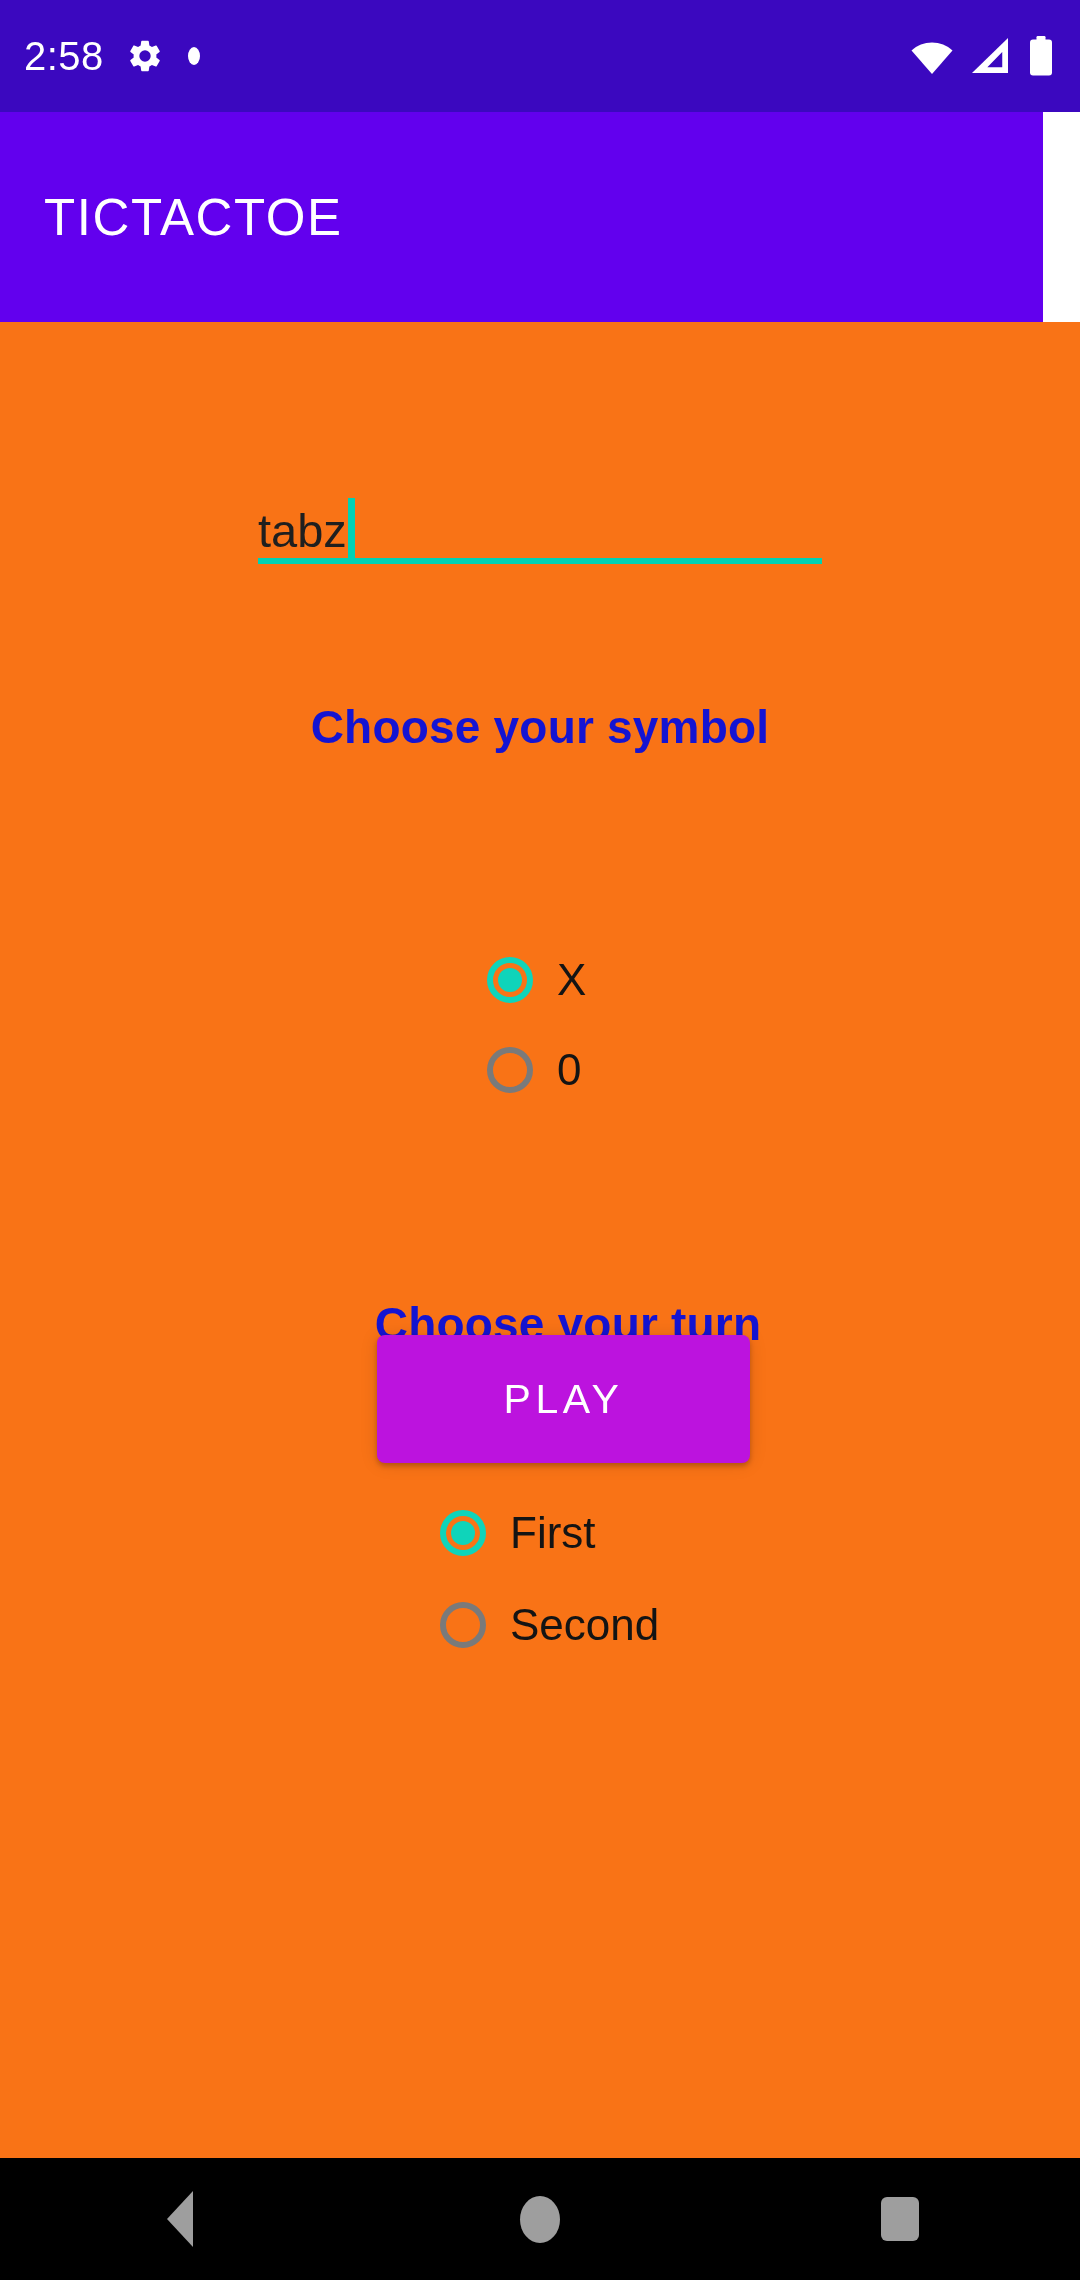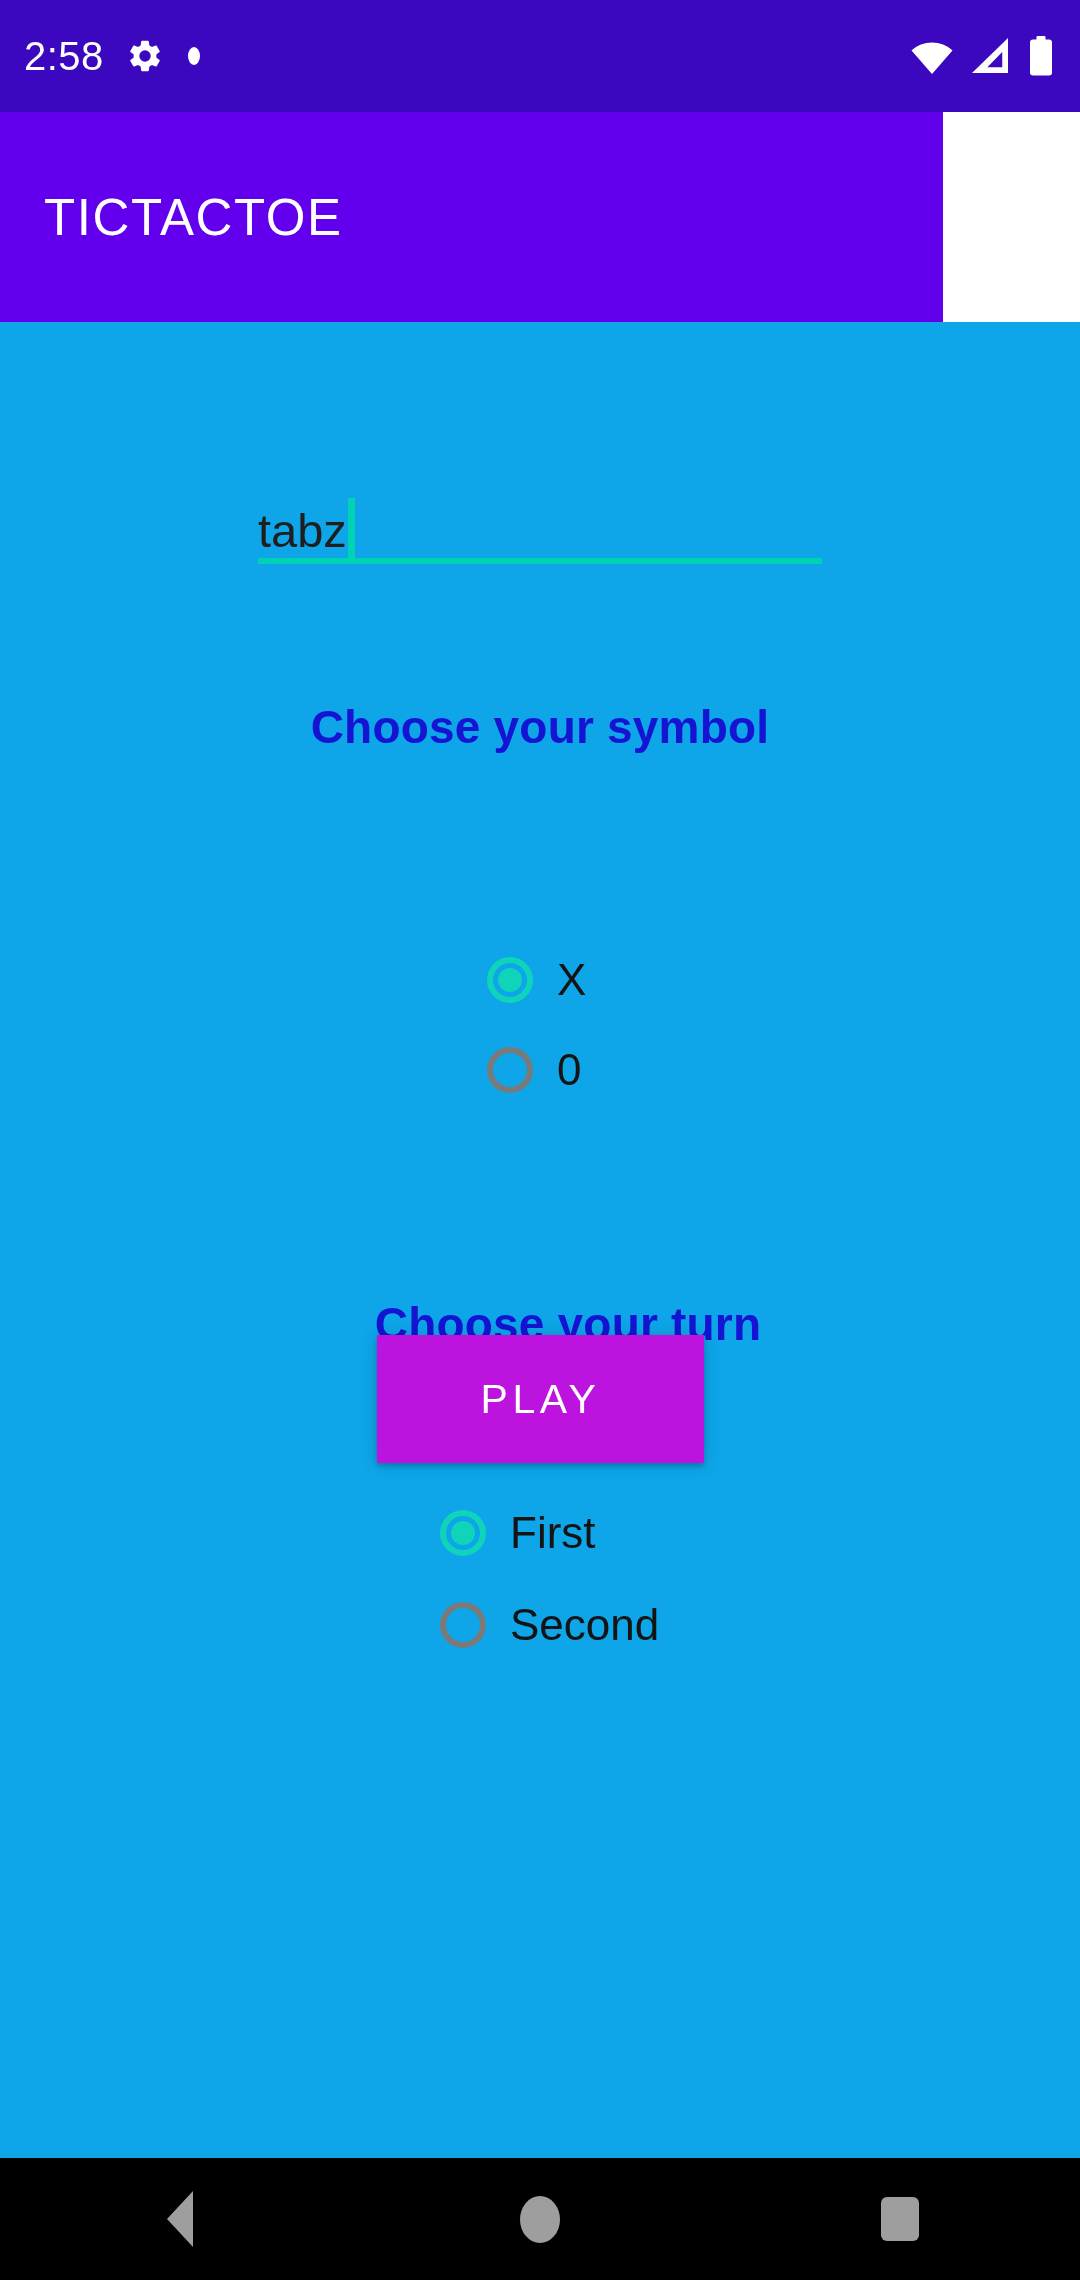--- a/index.html
+++ b/index.html
@@ -49,21 +49,21 @@
     display: flex;
     align-items: center;
     gap: 16px;
   }
   .icon-svg { display: block; }
 
   
   #app-bar {
     position: absolute;
     top: 112px; left: 0;
-    width: 943px;
+    width: 1043px;
     height: 210px;
     background: #6200EE;
     display: flex;
     align-items: center;
     box-sizing: border-box;
     padding-left: 44px;
   }
   #app-title {
     color: #ffffff;
     font-size: 51px;
@@ -71,21 +71,21 @@
     letter-spacing: 1.6px;
     line-height: 1;
   }
 
   
   #content {
     position: absolute;
     top: 322px; left: 0;
     width: 1080px;
     height: 1836px;
-    background: #0ea5e9;
+    background: #f97316;
   }
 
   
   #name-field-wrap {
     position: absolute;
     top: 154px;
     left: 258px;
     width: 564px;
   }
   #name-field-row {
@@ -174,25 +174,25 @@
     color: #141414;
     line-height: 1;
     white-space: nowrap;
   }
 
   
   #play-button {
     position: absolute;
     top: 1013px;
     left: 377px;
-    width: 327px;
+    width: 373px;
     height: 128px;
     background: #BC13DE;
     border: none;
-    border-radius: 0;
+    border-radius: 8px;
     color: #ffffff;
     font-family: "Liberation Sans", sans-serif;
     font-size: 41px;
     font-weight: 500;
     letter-spacing: 4.5px;
     cursor: pointer;
     box-shadow: 0 3px 5px rgba(0,0,0,0.22), 0 1px 18px rgba(0,0,0,0.12);
     padding: 12px;
   }
 

